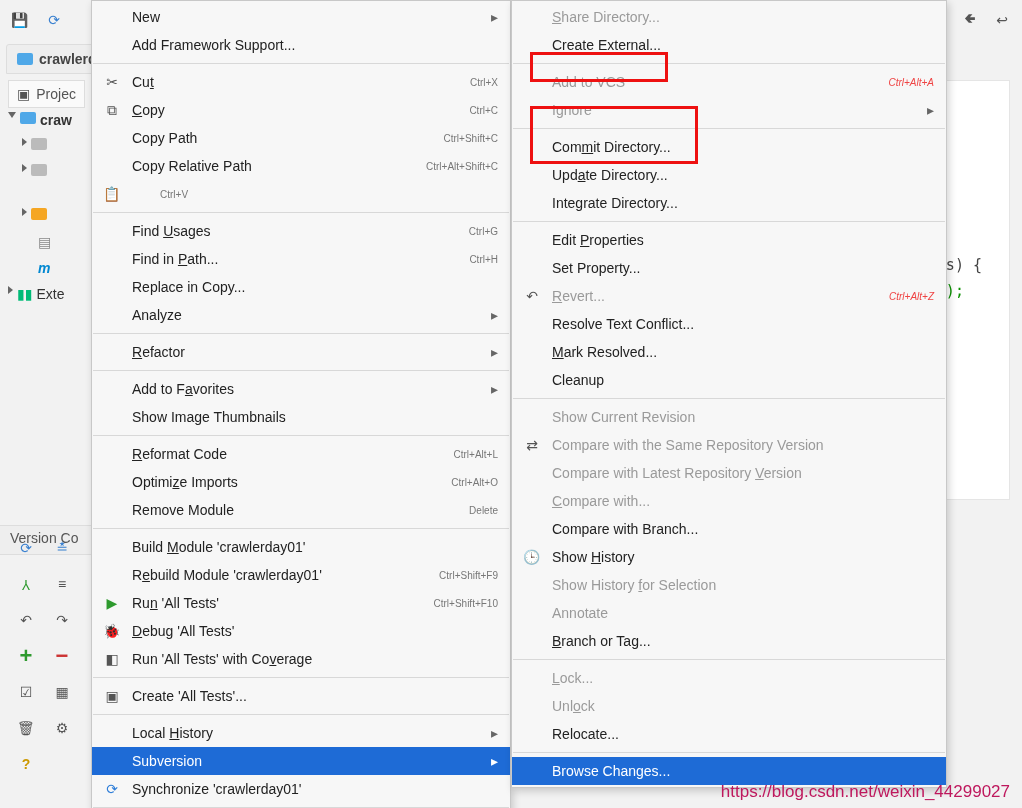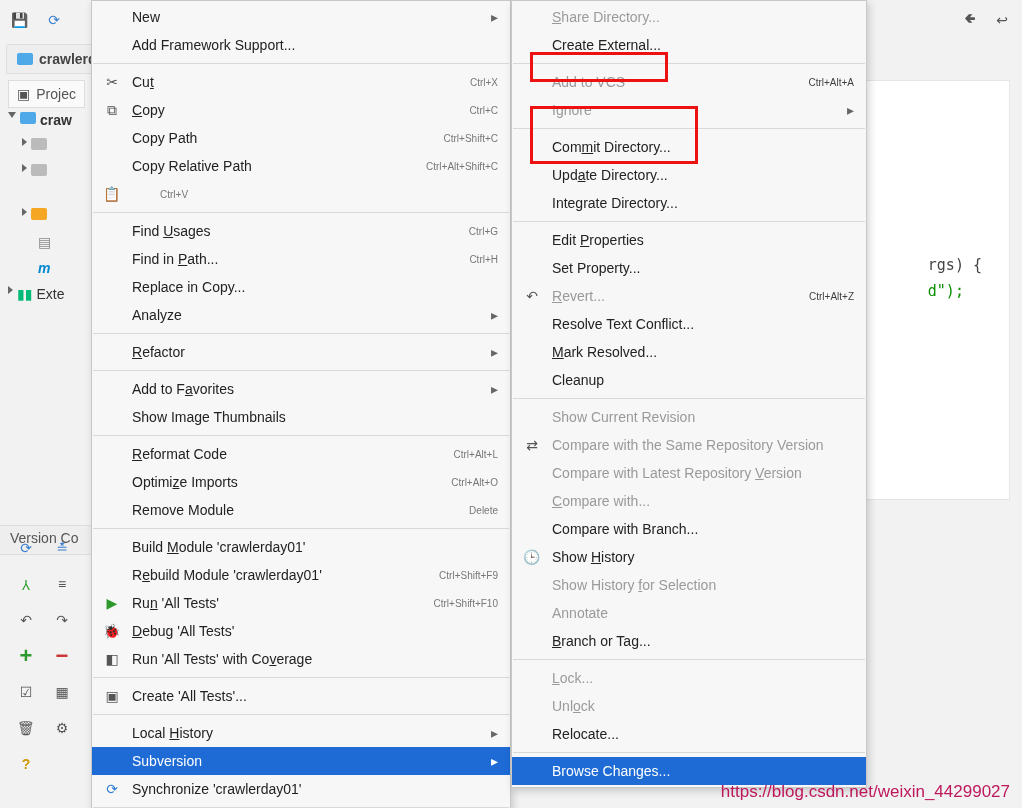--- a/index.html
+++ b/index.html
@@ -70,25 +70,25 @@
     display:flex;align-items:center;height:28px;
     padding:0 12px 0 8px;gap:8px;position:relative; white-space:nowrap;
   }
   .menu .row .iconcell{width:24px;display:flex;align-items:center;justify-content:center;color:#555;flex:0 0 24px;}
   .menu .row .label{flex:1 1 auto;}
   .menu .row .shortcut{color:#777;font-size:10px;margin-left:28px;}
   .menu .row .arrow{color:#666;margin-left:18px;}
   .menu .row.selected{background:#1e6bd6;color:#fff;}
   .menu .row.selected .shortcut,.menu .row.selected .arrow{color:#fff;}
   .menu .row.disabled{color:#9a9a9a;}
-  .menu .row.disabled .shortcut{color:#404040;}
+  .menu .row.disabled .shortcut{color:#ef4444;font-style:italic;}
   .menu .sep{height:1px;background:#d8d8d8;margin:4px 1px;}
   .menu .row u{text-decoration:underline;}
   .menu1{top:0;left:91px;width:420px;}
-  .menu2{top:0;left:511px;width:356px;}
+  .menu2{top:0;left:511px;width:436px;}
   .redbox{border:3px solid #e11;position:absolute;pointer-events:none;}
   .rb1{top:52px;left:530px;width:138px;height:30px;}
   .rb2{top:106px;left:530px;width:168px;height:58px;}
 </style>
 </head>
 <body>
 
 <div class="toolbar-top">
   <span class="tb-icon">💾</span>
   <span class="tb-icon blue">⟳</span>

